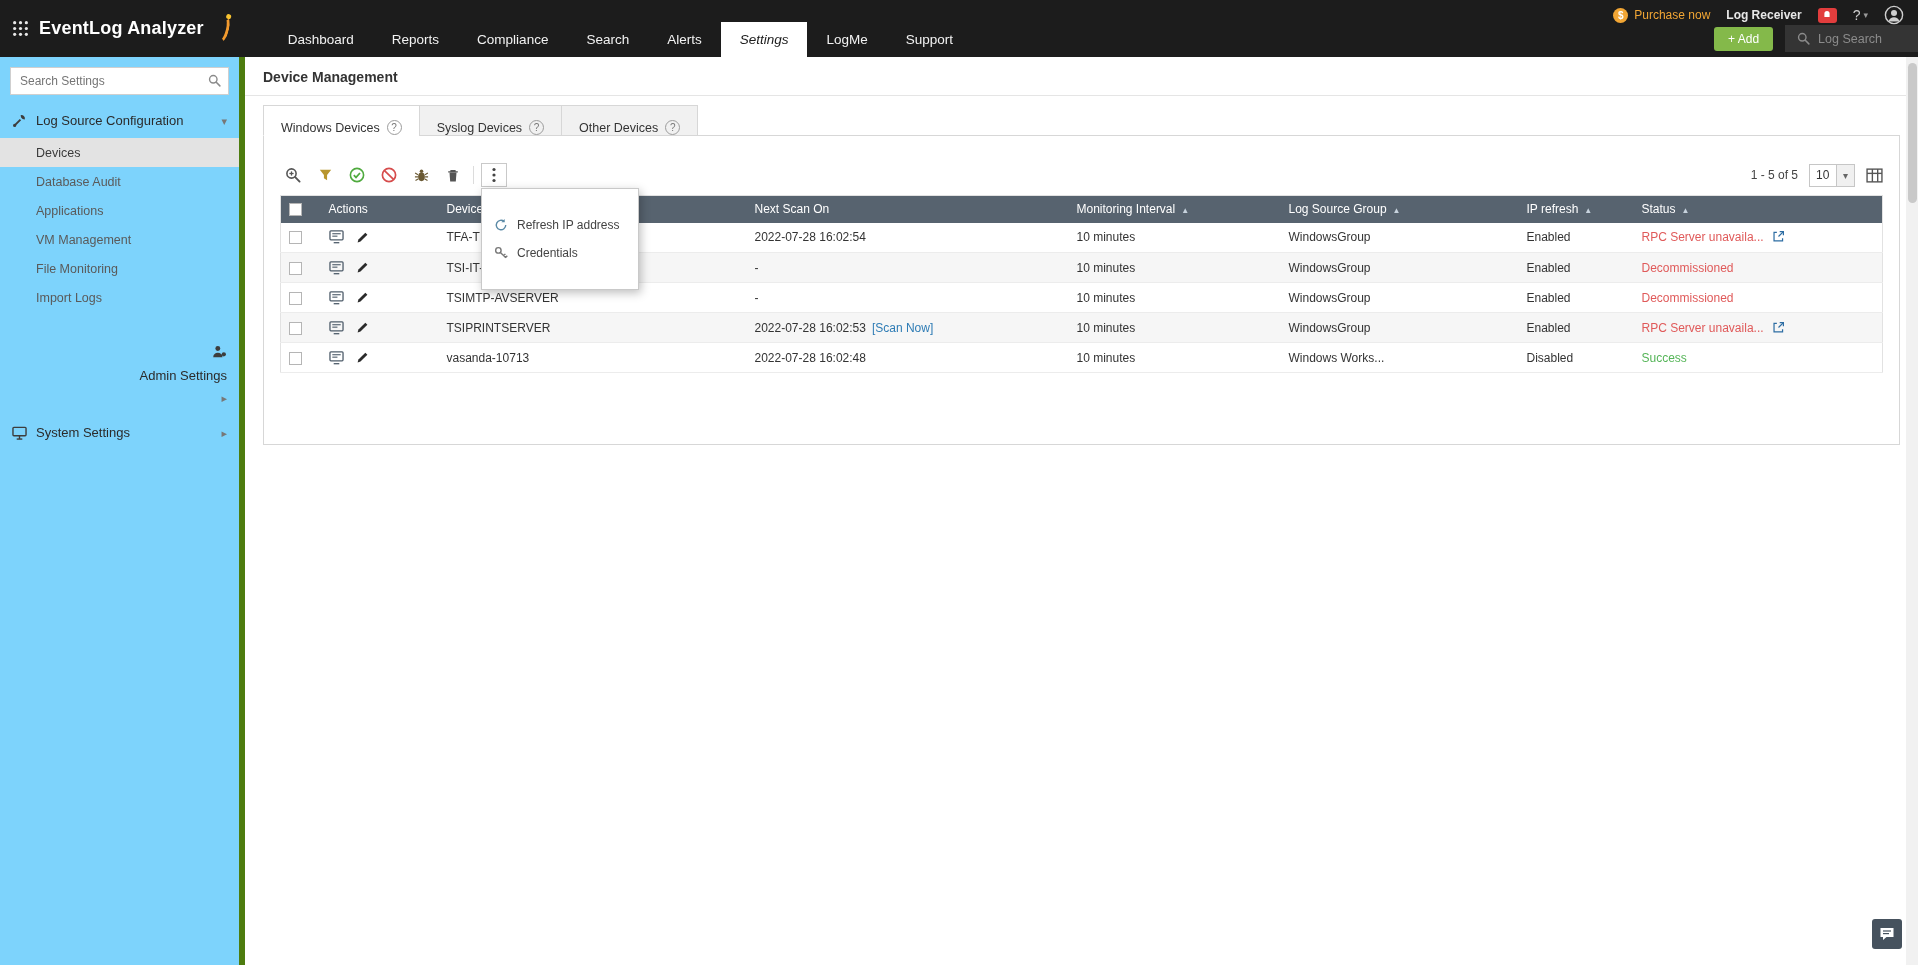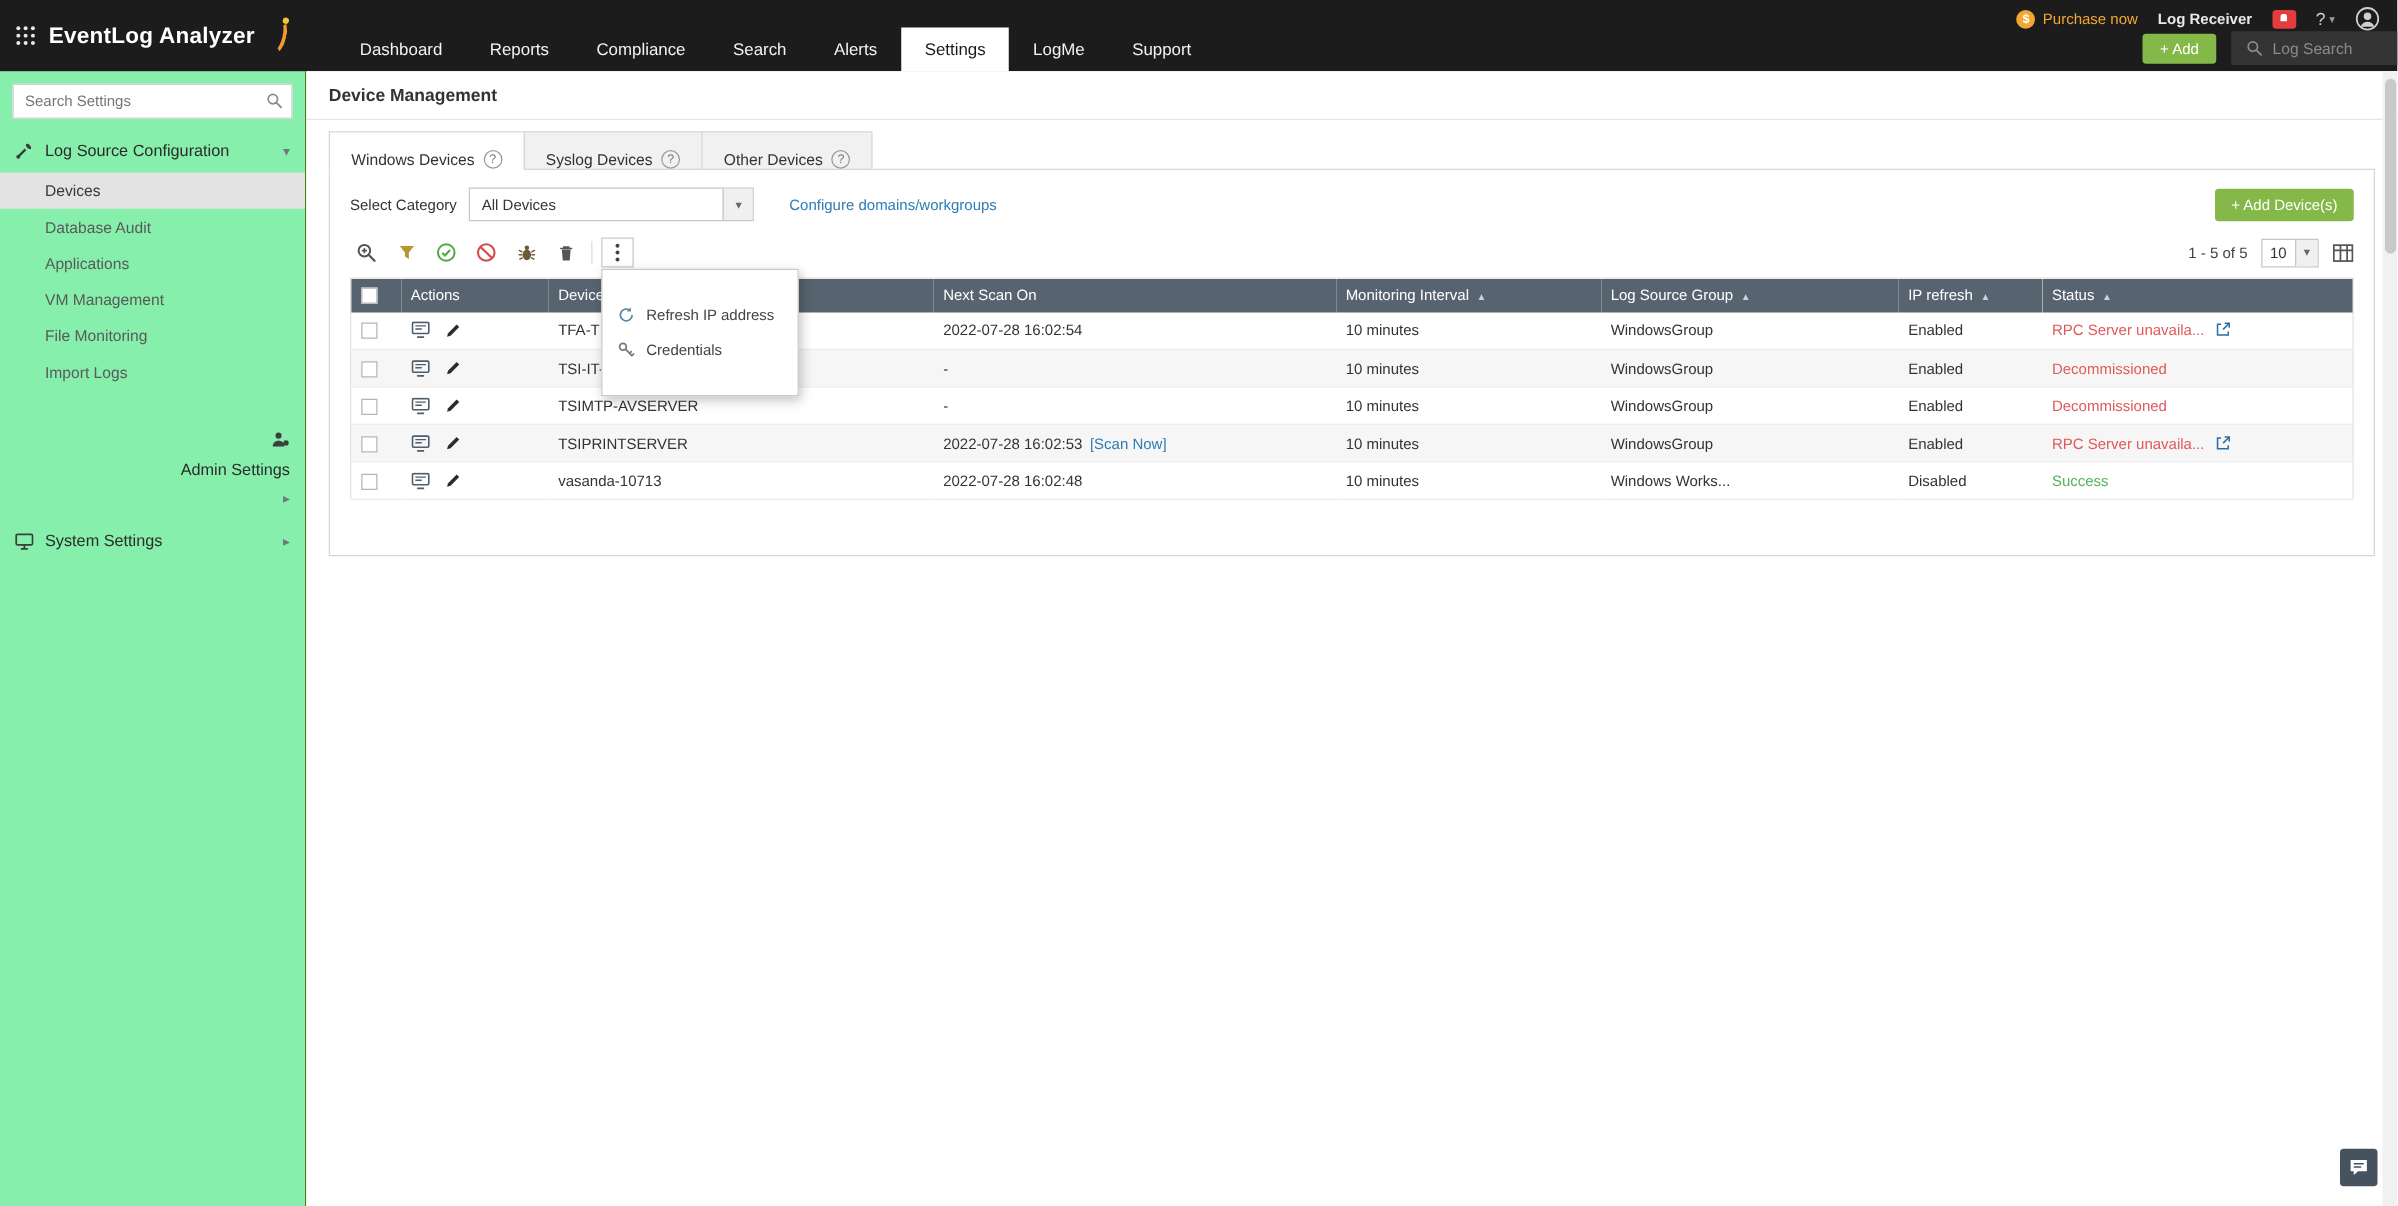--- a/index.html
+++ b/index.html
@@ -10,40 +10,40 @@
   
   .header { position:relative; height:57px; background:#1c1c1c; display:flex; align-items:stretch; color:#fff; }
   .header-left { display:flex; align-items:center; gap:10px; padding:0 14px 0 12px; }
   .logo-text { font-size:18px; font-weight:bold; color:#fff; letter-spacing:.2px; }
   .logo-swoosh { display:inline-block; width:13px; height:28px; margin-left:2px;
     border:3px solid transparent; border-right:3px solid #f29a2e; border-radius:50%; transform:rotate(14deg); position:relative; }
   .logo-swoosh::after { content:""; position:absolute; right:-2px; top:-5px; width:5px; height:5px; border-radius:50%; background:#f8c330; }
 
   .topnav { display:flex; align-self:flex-end; height:35px; margin-left:26px; }
   .nav-item { display:flex; align-items:center; padding:0 19px; font-size:13.5px; color:#f2f2f2; cursor:pointer; }
-  .nav-item.active { background:#fff; color:#1c1c1c; }
+  .nav-item.active { background:#fff; color:#1c1c1c;font-style:italic; }
 
   .header-right { position:absolute; right:0; top:0; height:57px; display:flex; flex-direction:column; align-items:flex-end; justify-content:space-between; padding:5px 0 5px 0; }
   .hr-top { display:flex; align-items:center; gap:16px; font-size:12px; padding-right:14px; }
   .purchase { display:flex; align-items:center; gap:6px; color:#f2a634; cursor:pointer; }
   .coin { width:15px; height:15px; border-radius:50%; background:#f2a634; color:#fff; font-size:10px; font-weight:bold; display:flex; align-items:center; justify-content:center; }
   .coin::after { content:"$"; }
   .log-receiver { color:#e8e8e8; cursor:pointer;font-weight:bold; }
   .badge { display:inline-flex; align-items:center; justify-content:center; min-width:19px; height:15px; background:#e23d3d; border-radius:3px; }
   .help-q { display:flex; align-items:center; gap:3px; color:#cfcfcf; cursor:pointer; font-size:14px; }
   .caret-down { font-size:9px; color:#9a9a9a; }
   .hr-bottom { display:flex; align-items:center; gap:12px; }
   .add-btn { background:#84b94a; color:#fff; font-size:12px; padding:5px 14px; border:none; border-radius:3px; cursor:pointer; }
   .log-search { display:flex; align-items:center; gap:8px; background:#343434; color:#8b8b8b; font-size:12.5px; height:27px; padding:0 36px 0 12px; cursor:pointer; }
 
   
   .body-row { display:flex; height:908px; }
 
   
-  .sidebar { width:245px; min-width:245px; background:#86efac; border-right:1px solid #4d7c0f; font-size:12.5px; }
+  .sidebar { width:245px; min-width:245px; background:#7dd3fc; border-right:6px solid #4d7c0f; font-size:12.5px; }
   .side-search { margin:10px 10px 8px; position:relative; }
   .side-search input { width:100%; height:28px; border:1px solid #cfcfcf; background:#fff; font-size:12px; padding:0 28px 0 9px; color:#333; outline:none; font-family:"Liberation Sans", sans-serif; }
   .side-search .sicon { position:absolute; right:8px; top:7px; color:#8a8a8a; }
   .side-section { display:flex; align-items:flex-end; gap:9px; padding:10px 12px; color:#2b2b2b; font-size:13px; cursor:pointer; }
   .side-section .chev { margin-left:auto; color:#777; font-size:11px; }
   .chev-down::after { content:"▾"; }
   .chev-right::after { content:"▸"; }
   .side-items { padding-bottom:8px; }
   .side-item { padding:7.5px 12px 7.5px 36px; color:#5a5a5a; cursor:pointer; }
   .side-item.selected { background:#e3e3e3; color:#3a3a3a; }
@@ -263,29 +263,20 @@
           </div>
           <div class="tab">
             <span>Other Devices</span>
             <span class="help-circle"></span>
           </div>
         </div>
       </div>
 
       <div class="panel">
 
-        <div class="cat-row">
-          <span class="cat-label">Select Category</span>
-          <div class="fselect">
-            <span class="val">All Devices</span>
-            <span class="arrow-box"></span>
-          </div>
-          <a class="blue-link">Configure domains/workgroups</a>
-          <button class="add-devices-btn">+ Add Device(s)</button>
-        </div>
 
         <div class="toolbar">
           <span class="tb-icon" style="color:#555">
             <svg width="16" height="16" viewBox="0 0 16 16">
                 <circle cx="6.5" cy="6.5" r="4.6" fill="none" stroke="currentColor" stroke-width="1.6"></circle>
                 <line x1="4.4" y1="6.5" x2="8.6" y2="6.5" stroke="currentColor" stroke-width="1.3"></line>
                 <line x1="6.5" y1="4.4" x2="6.5" y2="8.6" stroke="currentColor" stroke-width="1.3"></line>
                 <line x1="10.2" y1="10.2" x2="14.6" y2="14.6" stroke="currentColor" stroke-width="1.9" stroke-linecap="round"></line>
               </svg>
           </span>

